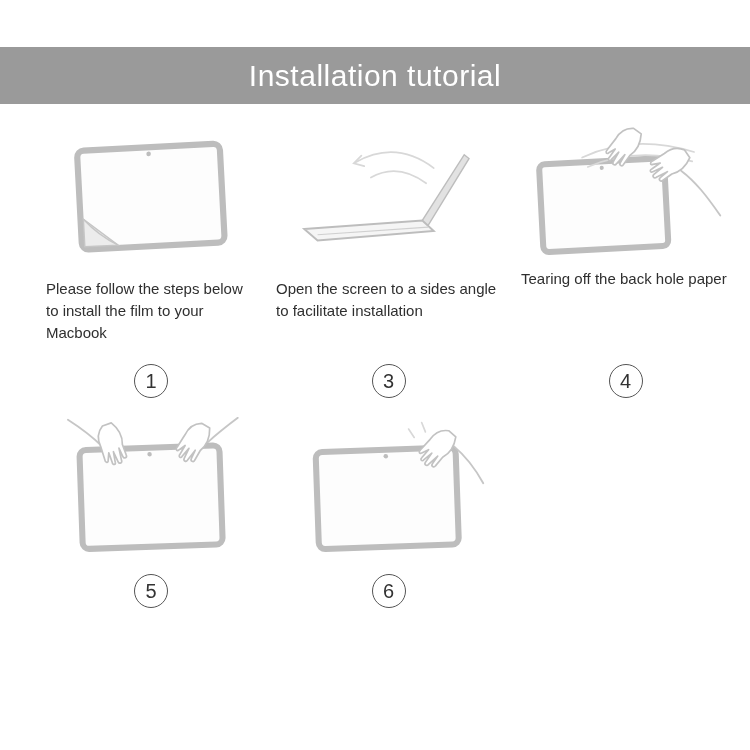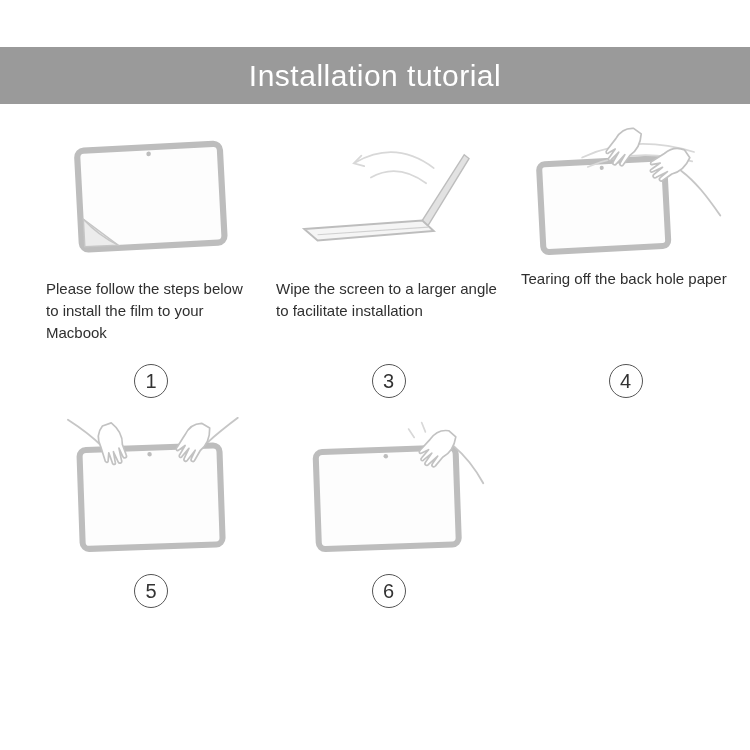--- a/index.html
+++ b/index.html
@@ -100,21 +100,21 @@
       <div class="illus">
         <svg viewBox="0 0 210 150" width="200" height="145">
           <path class="lite" d="M152 42 Q112 12 70 36"></path>
           <path class="lite" d="M76 29 l-8 8 l11 3"></path>
           <path class="lite" d="M144 58 Q114 36 86 52"></path>
           <polygon points="138,100 184,28 189,32 145,104" fill="#e2e2e2" stroke="#bdbdbd" stroke-width="1.5"></polygon>
           <polygon points="16,106 140,97 152,108 30,118" fill="#f5f5f5" stroke="#bdbdbd" stroke-width="2"></polygon>
           <line x1="30" y1="112" x2="146" y2="104" stroke="#d0d0d0" stroke-width="1.2"></line>
         </svg>
       </div>
-      <p class="desc">Wipe the screen to a larger angle to facilitate installation</p>
+      <p class="desc">Open the screen to a sides angle to facilitate installation</p>
       <div class="num-wrap">
         <div class="num">
             <span>3</span>
           </div>
       </div>
     </div>
 
     <div class="cell row2">
       <div class="illus">
         <svg viewBox="0 0 210 150" width="200" height="140">

